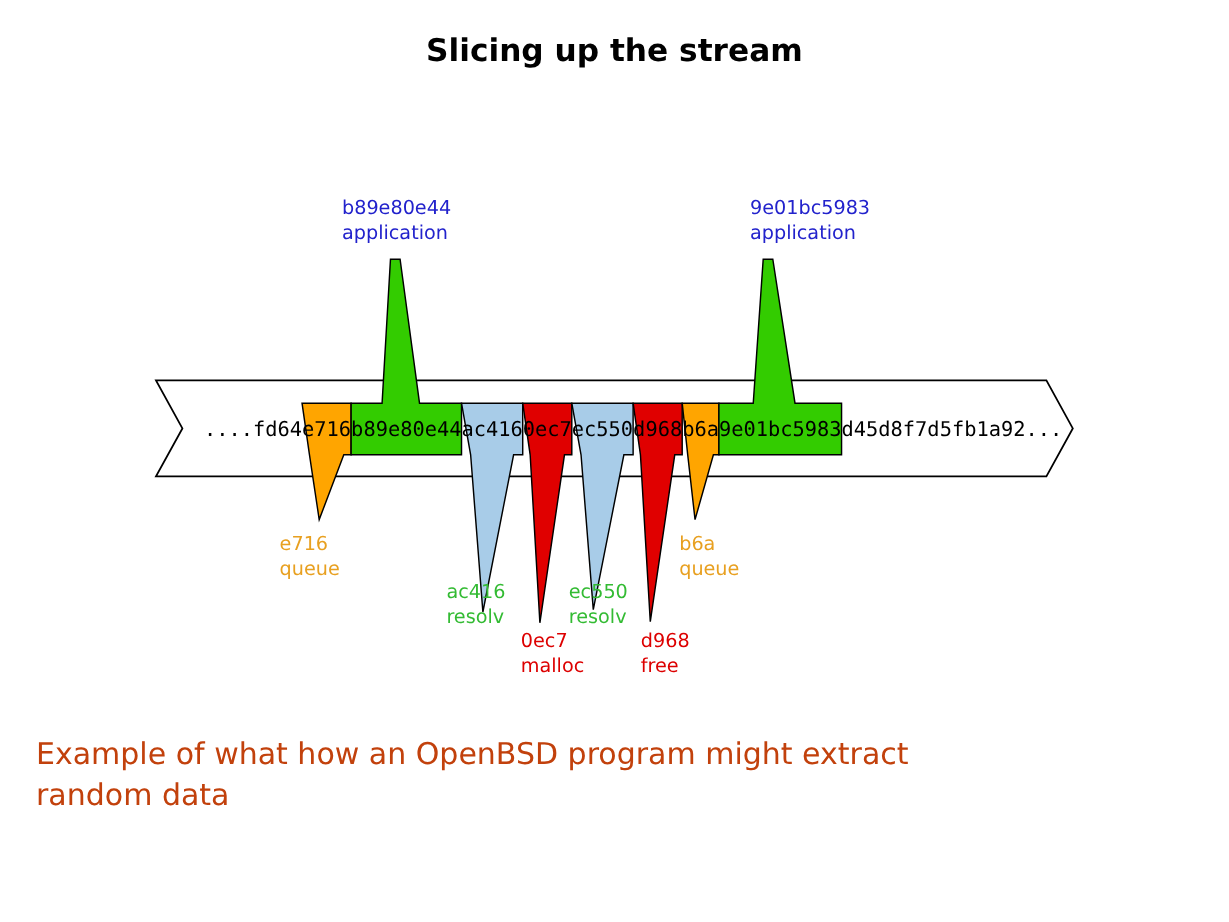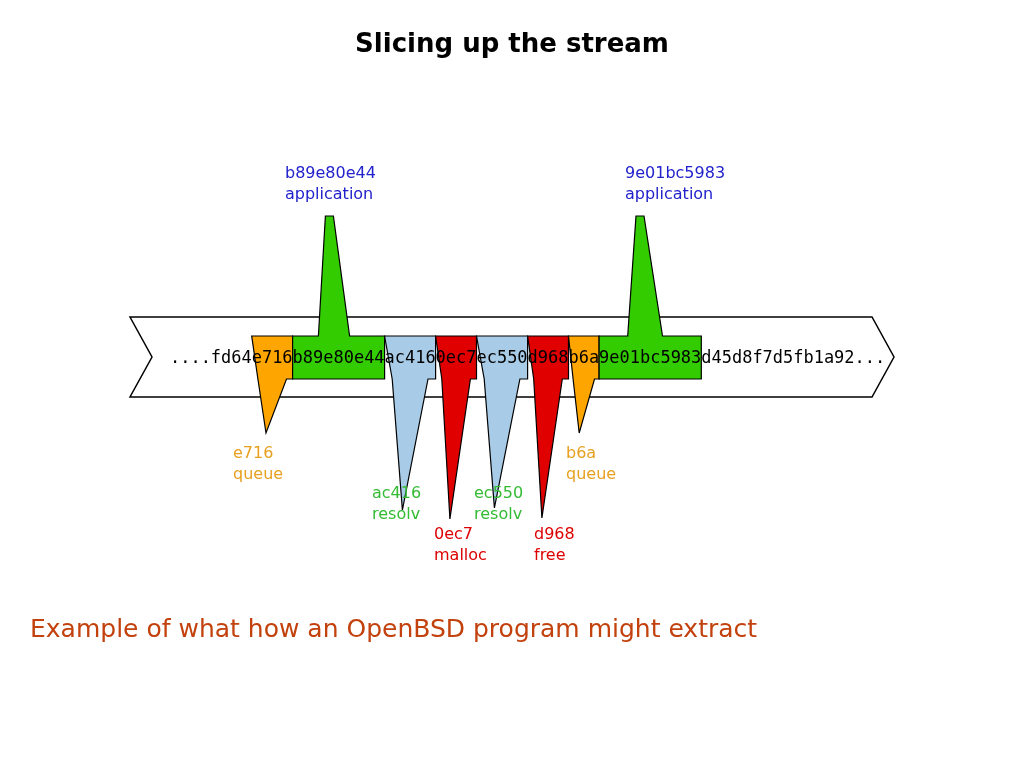--- a/index.html
+++ b/index.html
@@ -63,14 +63,15 @@
         <text x="435.6" y="363" fill="#000000" font-size="17" font-family="'DejaVu Sans Mono',monospace" textLength="40.9" lengthAdjust="spacingAndGlyphs">0ec7</text>
         <text x="476.5" y="363" fill="#000000" font-size="17" font-family="'DejaVu Sans Mono',monospace" textLength="51.1" lengthAdjust="spacingAndGlyphs">ec550</text>
         <text x="527.6" y="363" fill="#000000" font-size="17" font-family="'DejaVu Sans Mono',monospace" textLength="40.9" lengthAdjust="spacingAndGlyphs">d968</text>
         <text x="568.5" y="363" fill="#000000" font-size="17" font-family="'DejaVu Sans Mono',monospace" textLength="30.7" lengthAdjust="spacingAndGlyphs">b6a</text>
         <text x="599.1" y="363" fill="#000000" font-size="17" font-family="'DejaVu Sans Mono',monospace" textLength="102.2" lengthAdjust="spacingAndGlyphs">9e01bc5983</text>
         <text x="701.3" y="363" fill="#000000" font-size="17" font-family="'DejaVu Sans Mono',monospace" textLength="183.9" lengthAdjust="spacingAndGlyphs">d45d8f7d5fb1a92...</text>
       </svg>
     </div>
   <div class="caption" style="color: #c2410c;">
     <div>Example of what how an OpenBSD program might extract</div>
+    <div>random data</div>
   </div>
 </div>
 
 </body></html>

